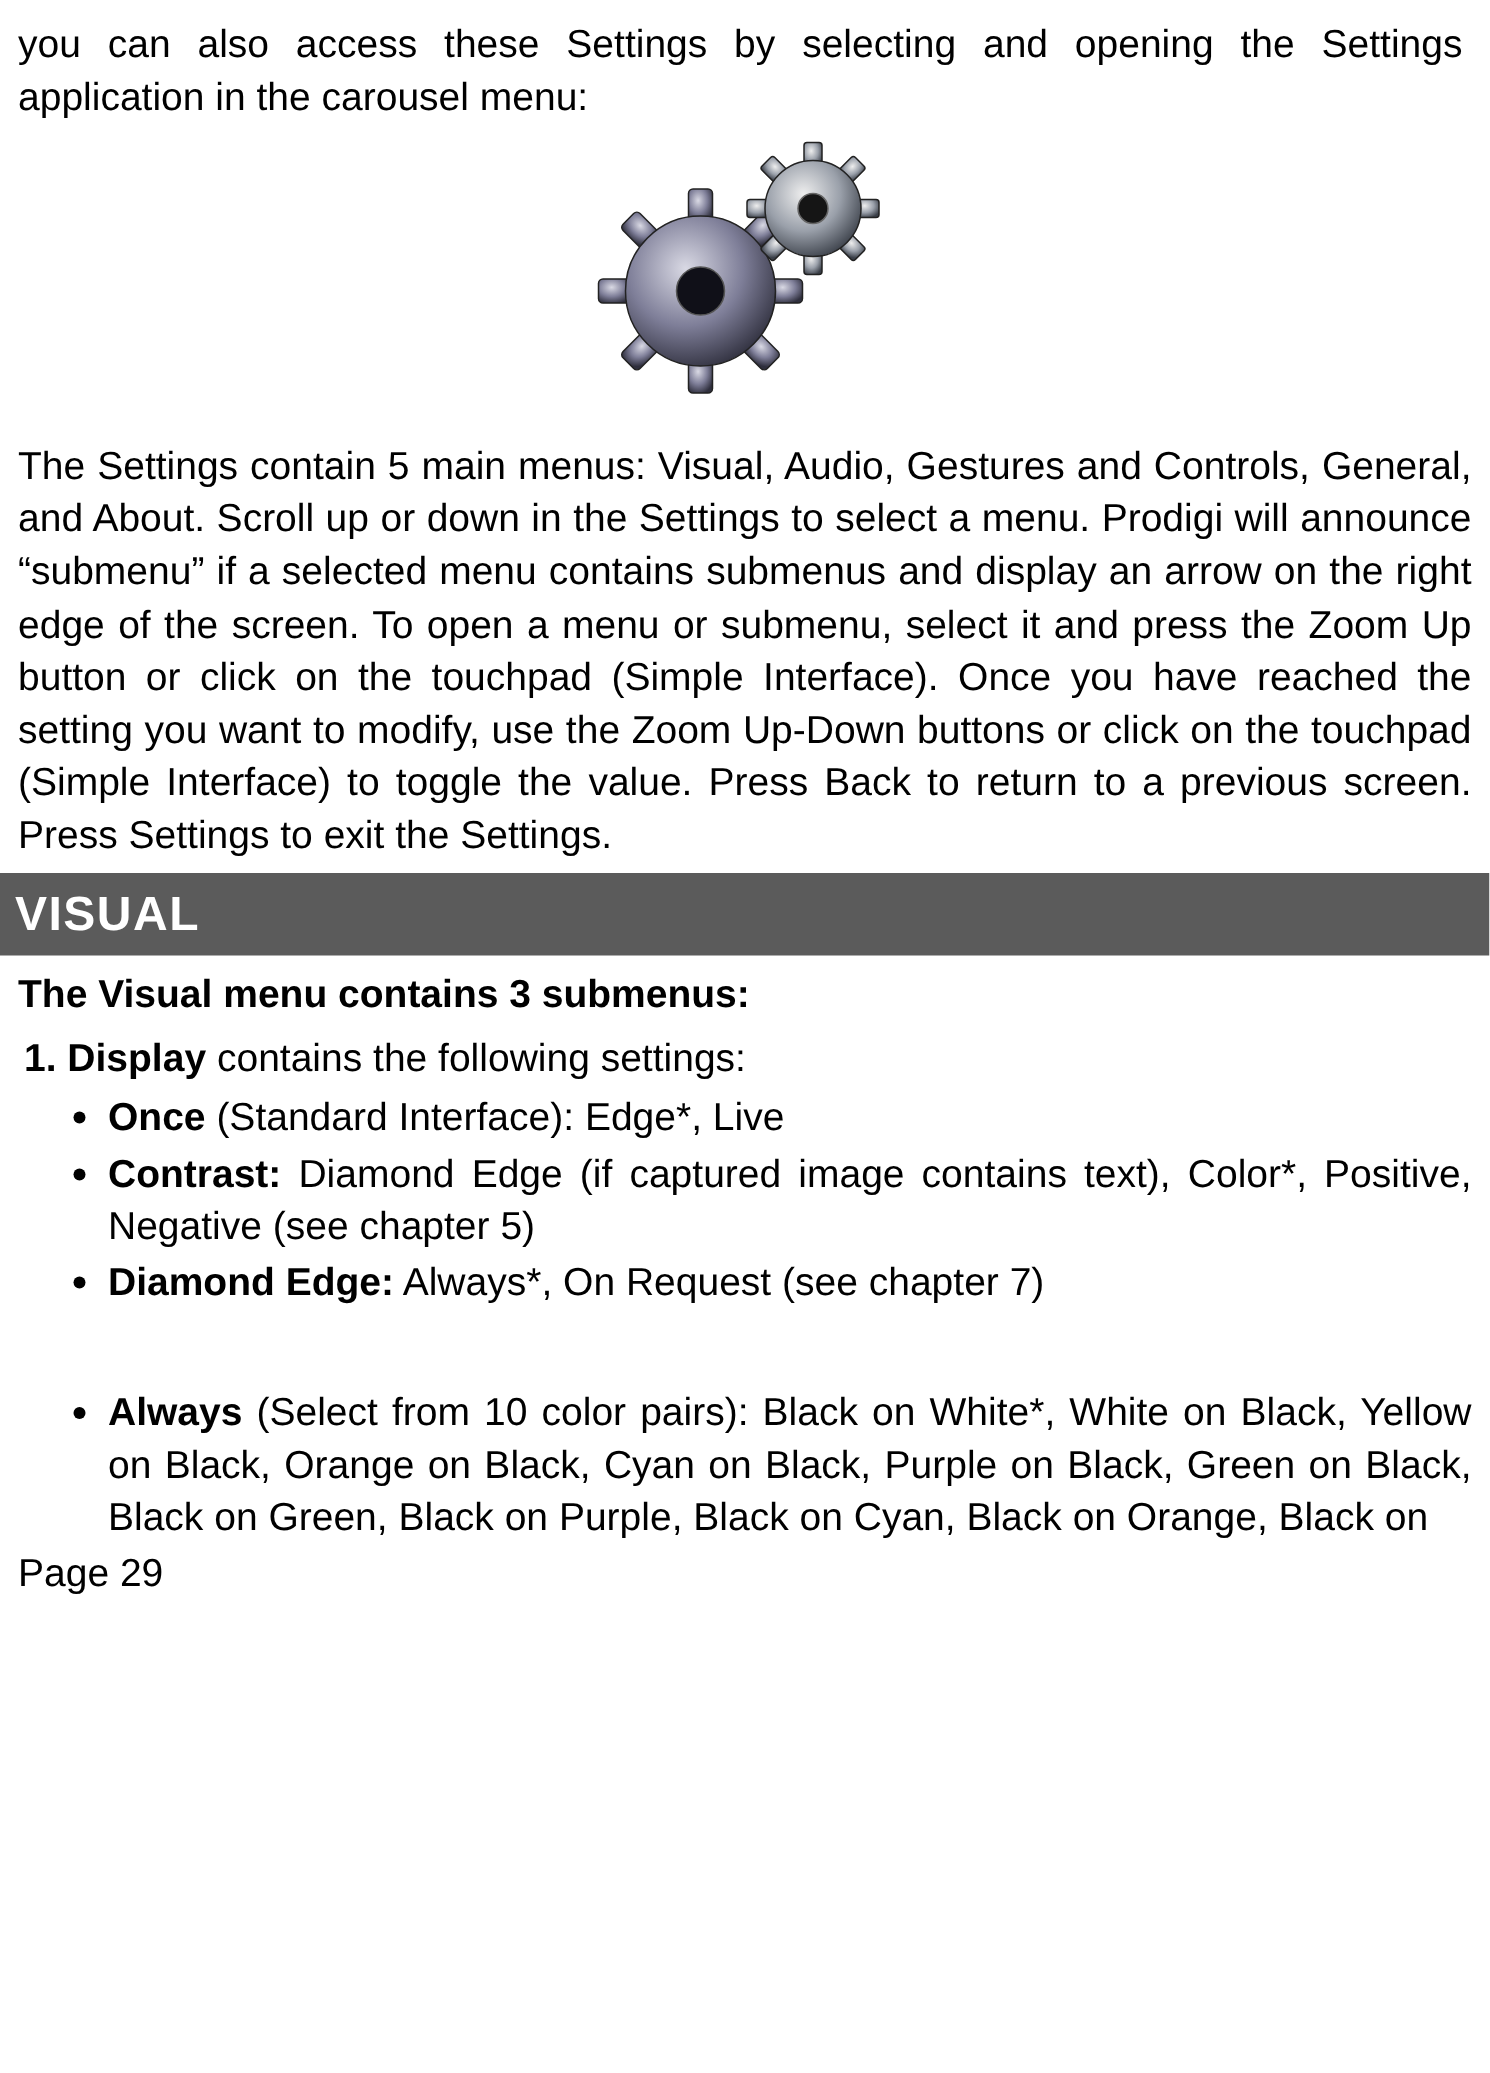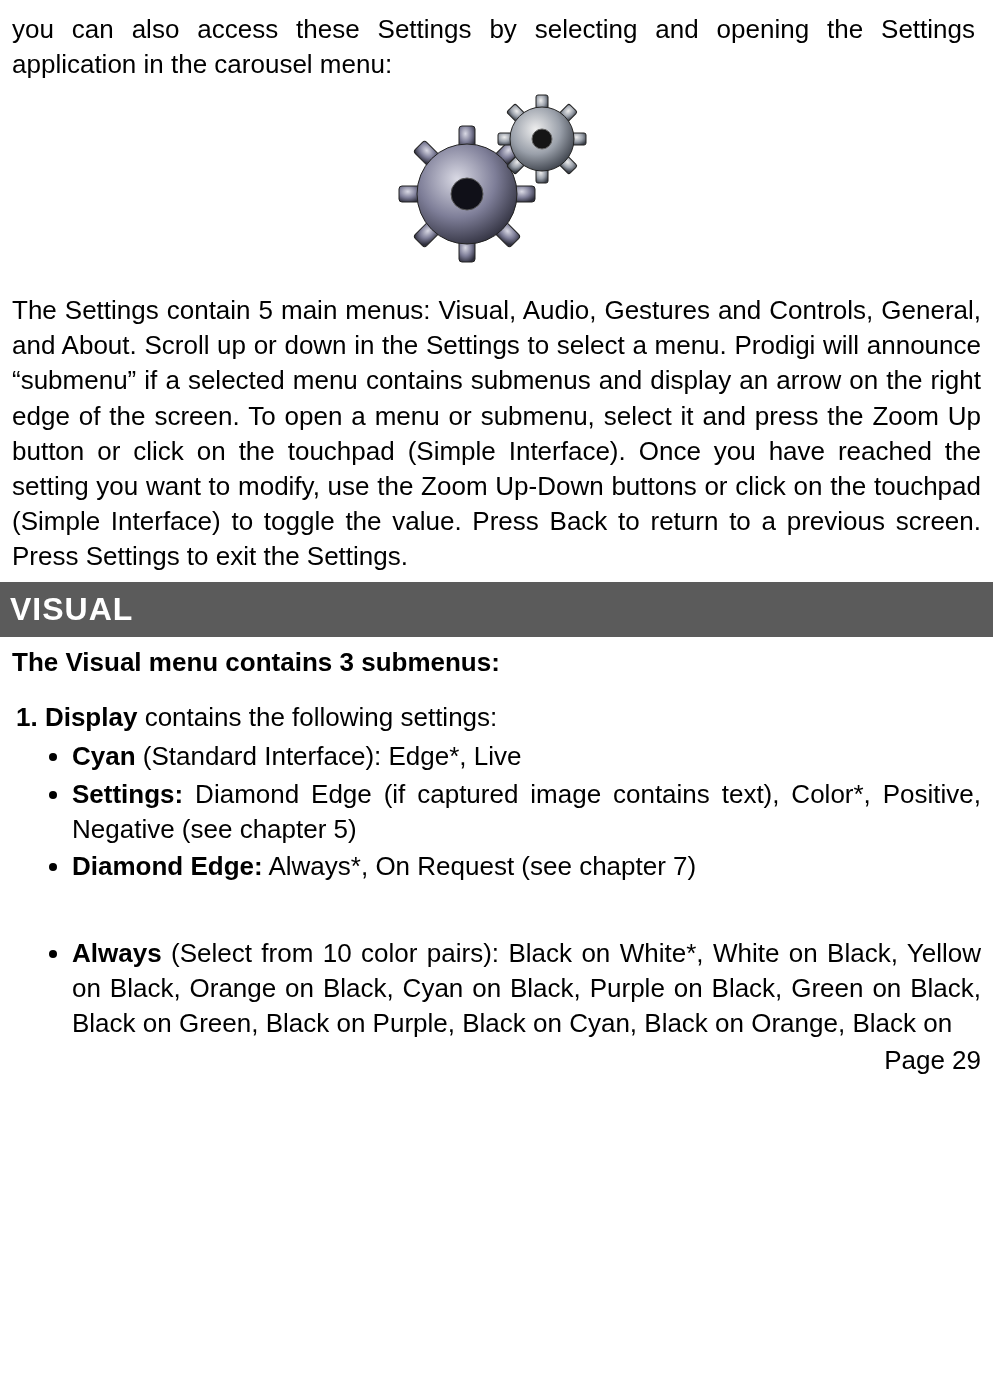--- a/index.html
+++ b/index.html
@@ -31,36 +31,36 @@
     font-size: 32px;
     padding: 6px 10px 6px 10px;
     margin: 6px -12px 8px -12px;
     letter-spacing: 1px;
   }
   .after-bar {
     margin: 8px 0 4px 0;
     font-weight: bold;
   }
   .numitem {
-    margin: 20px 0 4px 4px;
+    margin: 8px 0 4px 4px;
   }
   ul.bullets {
     list-style: disc;
     margin: 2px 0 2px 0;
     padding-left: 60px;
   }
   ul.bullets li {
     text-align: justify;
     margin: 2px 0;
   }
   .gap {
     height: 48px;
   }
   .pgnum {
-    text-align: right;
+    text-align: left;
     margin-top: 0;
   }
   svg.gears { width: 220px; height: 170px; }
 </style>
 </head>
 <body>
 
 <p class="intro-top">you can also access these Settings by selecting and opening the Settings application in the carousel menu:</p>
 
 <div class="gears-wrap">
@@ -126,24 +126,24 @@
 <p class="after-bar">
   <span>The </span><b>Visual</b><span> menu contains 3 submenus:</span>
 </p>
 
 <p class="numitem">
   <b>1. Display</b><span> contains the following settings:</span>
 </p>
 
 <ul class="bullets">
   <li>
-    <b>Cyan</b><span> (Standard Interface): Edge*, Live</span>
+    <b>Once</b><span> (Standard Interface): Edge*, Live</span>
   </li>
   <li>
-    <b>Settings:</b><span> Diamond Edge (if captured image contains text), Color*, Positive, Negative (see chapter 5)</span>
+    <b>Contrast:</b><span> Diamond Edge (if captured image contains text), Color*, Positive, Negative (see chapter 5)</span>
   </li>
   <li>
     <b>Diamond Edge:</b><span> Always*, On Request (see chapter 7)</span>
   </li>
 </ul>
 
 <div class="gap"></div>
 
 <ul class="bullets">
   <li>

